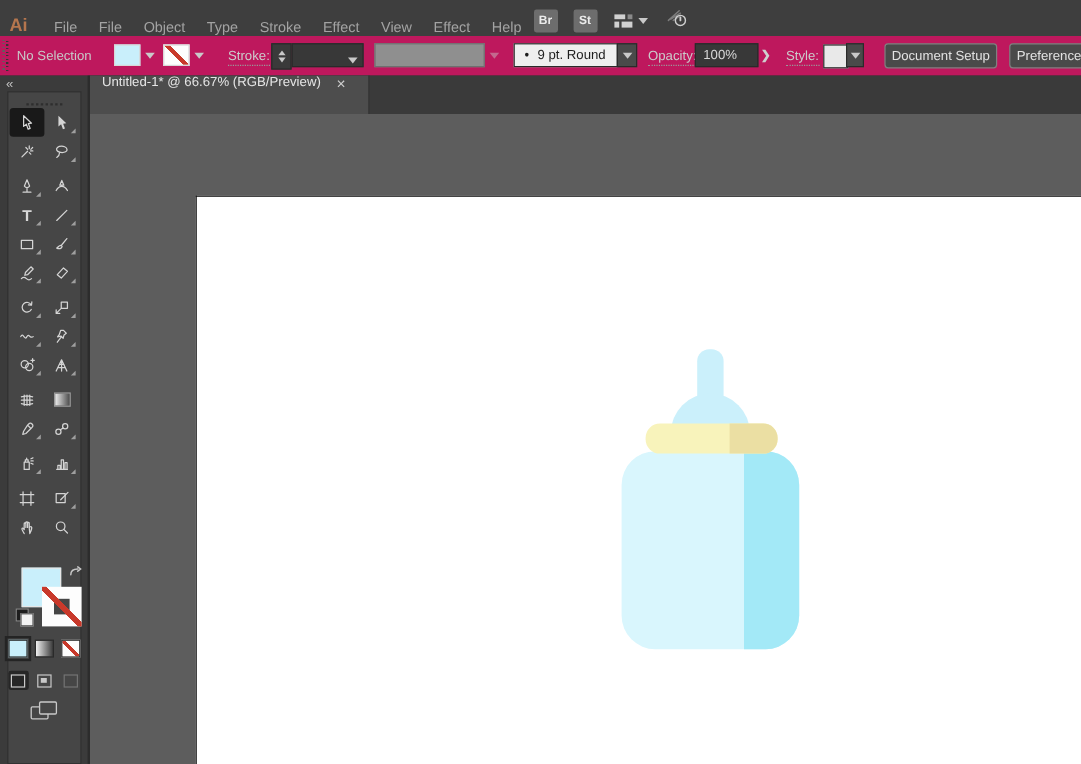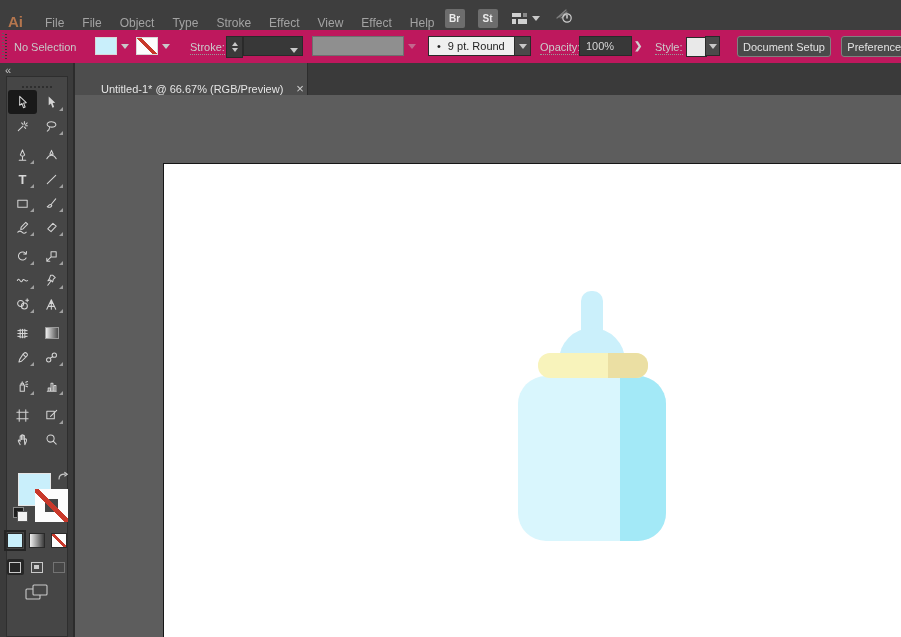--- a/index.html
+++ b/index.html
@@ -42,21 +42,21 @@
             display:flex;align-items:center;justify-content:center;box-sizing:border-box;}
   .opacity-field{position:absolute;left:579px;top:6px;width:53px;height:20px;background:#383838;border:1px solid #2a2a2a;
                  box-sizing:border-box;display:flex;align-items:center;padding-left:6px;color:#d6d6d6;}
   .sub-arrow{position:absolute;left:634px;top:10px;color:#cfcfcf;font-size:10px;font-weight:bold;}
   .style-swatch{position:absolute;left:686px;top:7px;width:19px;height:18px;background:#e9e9e9;border:1px solid #2a2a2a;}
   .cb-btn{position:absolute;top:6px;height:21px;background:#4a4a4a;border:1px solid #808080;border-radius:3px;
           color:#e2e2e2;font-size:11px;display:flex;align-items:center;justify-content:center;box-sizing:border-box;}
   
   .tabbar{position:absolute;top:63px;left:75px;right:0;height:32px;background:#3a3a3a;}
   .tab{position:absolute;left:0;top:0;width:233px;height:32px;background:#4d4d4d;border-right:1px solid #2d2d2d;
-       display:flex;align-items:flex-end;padding:0 26px;box-sizing:border-box;}
+       display:flex;align-items:flex-start;padding:0 10px;box-sizing:border-box;}
   .tab-title{color:#e5e5e5;font-size:11px;white-space:nowrap;}
   .tab-close{margin-left:13px;color:#cfcfcf;font-size:13px;line-height:1;}
   
   .canvas{position:absolute;top:95px;left:75px;right:0;bottom:0;}
   .artboard{position:absolute;left:88px;top:68px;right:-2px;bottom:-2px;
             border-top:1px solid #161616;border-left:1px solid #161616;}
   .bp{position:absolute;}
   
   .toolbar{position:absolute;top:63px;left:0;width:75px;bottom:0;background:#3b3b3b;border-right:2px solid #2c2c2c;box-sizing:border-box;}
   .collapse{position:absolute;top:1px;left:5px;color:#c3c3c3;font-size:11px;}

